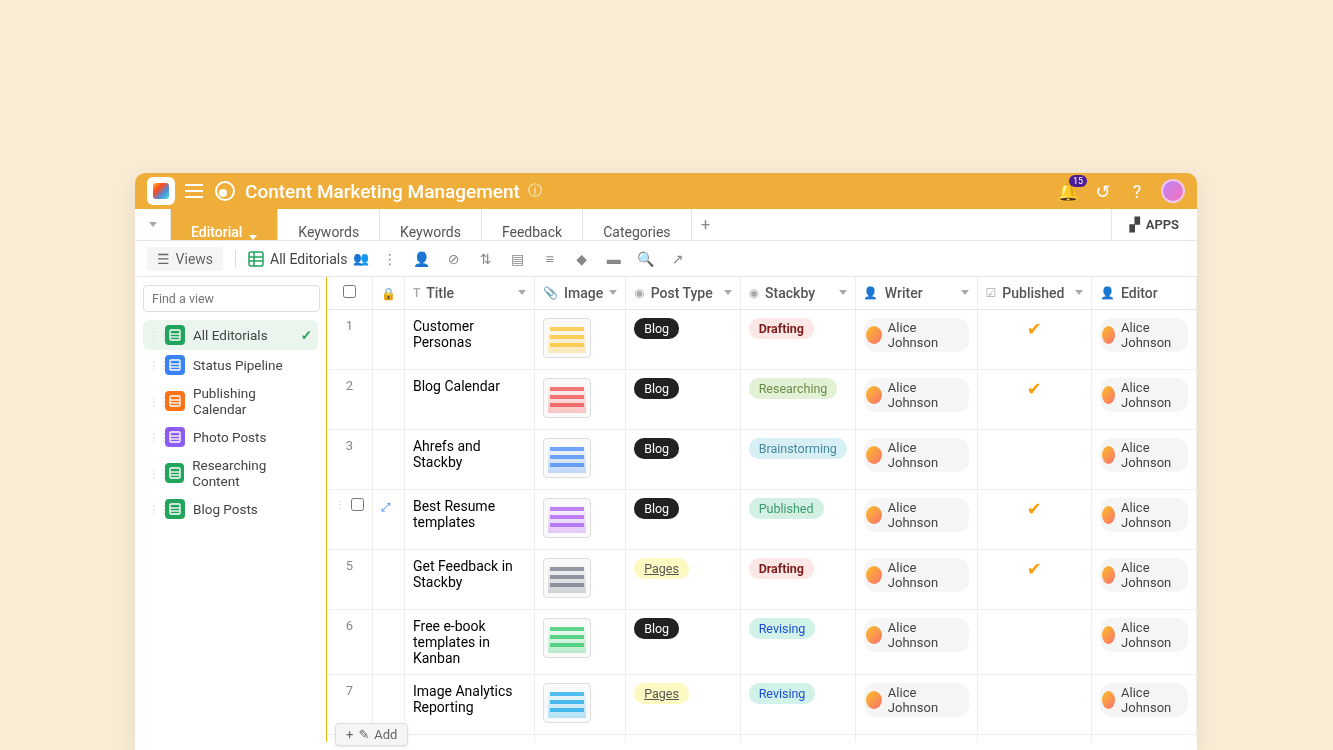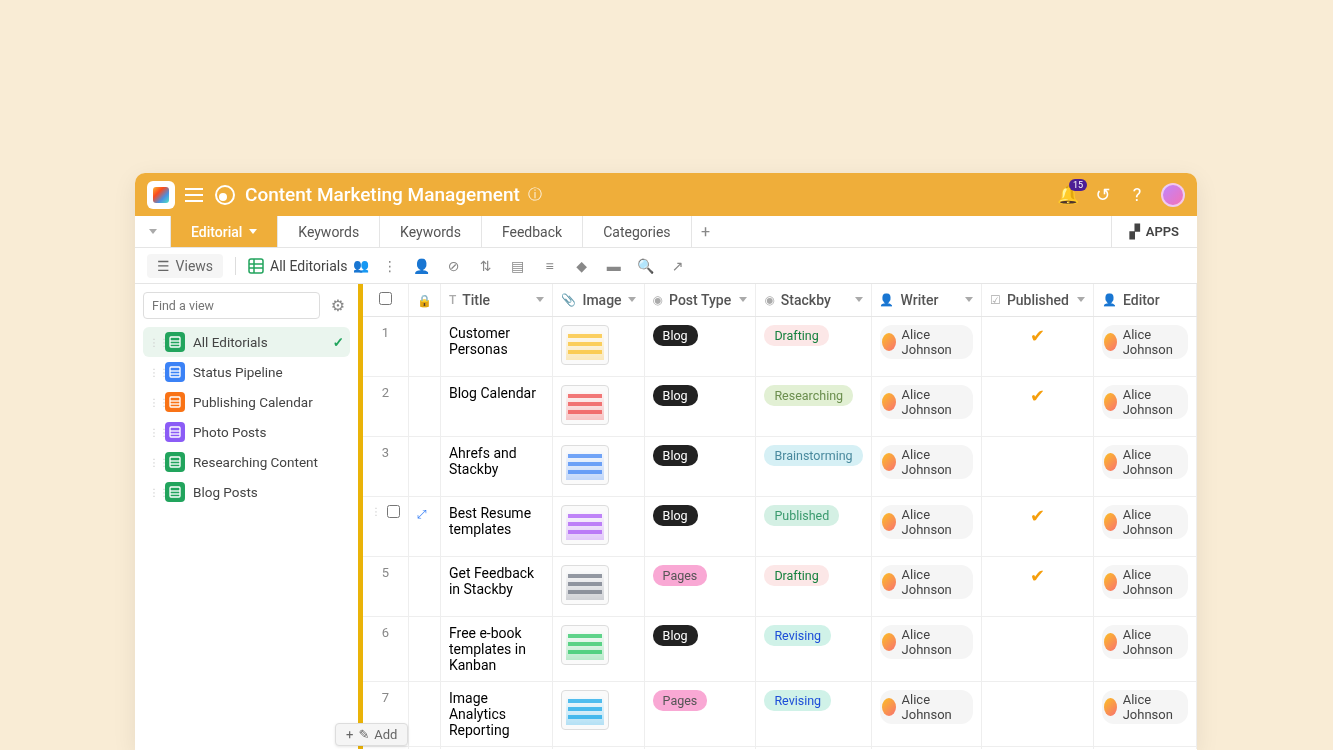--- a/index.html
+++ b/index.html
@@ -1,47 +1,47 @@
 <!DOCTYPE html>
 <html><head>
 <meta charset="utf-8">
 <style>
 * { margin: 0; padding: 0; box-sizing: border-box; font-family: -apple-system, BlinkMacSystemFont, "Segoe UI", Roboto, sans-serif; }
 body { background: #f9ecd5; width: 1333px; height: 750px; position: relative; }
 .app-window { position: absolute; left: 135px; top: 173px; width: 1062px; height: 577px; background: #fff; border-radius: 10px 10px 0 0; overflow: hidden; box-shadow: 0 6px 24px rgba(0,0,0,0.08); }
-.header { background: #efae3a; height: 43px; display: flex; align-items: center; padding: 0 12px; color: #fff; }
+.header { background: #efae3a; height: 36px; display: flex; align-items: center; padding: 0 12px; color: #fff; }
 .logo-tile { width: 28px; height: 28px; background: #fff; border-radius: 6px; display:flex; align-items:center; justify-content:center; margin-right: 10px; }
 .logo-inner { width:16px; height:16px; background: linear-gradient(135deg,#f7b733,#fc4a1a,#4a90e2,#50e3c2); border-radius:3px; }
 .hamburger-icon { width:18px; height:14px; display:flex; flex-direction:column; justify-content:space-between; margin-right: 12px; cursor:pointer; }
 .hamburger-icon span { display:block; height:2px; background:#fff; }
 .circle-icon { width:20px; height:20px; border:2px solid #fff; border-radius:50%; margin-right: 10px; position:relative; }
 .circle-icon::after { content:''; position:absolute; width:8px; height:8px; background:#fff; border-radius:50%; bottom:2px; left:2px; }
 .app-title { font-size: 19px; font-weight: 500; }
 .info-icon { margin-left: 8px; opacity: .85; font-size:14px; }
 .header-right { margin-left:auto; display:flex; align-items:center; gap:14px; }
 .bell-wrap { position:relative; }
 .bell-icon, .history-icon, .help-icon { width:20px; height:20px; color:#fff; cursor:pointer; display:flex; align-items:center; justify-content:center; font-size:18px; }
 .badge { position:absolute; top:-6px; right:-8px; background:#4c1d95; color:#fff; font-size:9px; padding:1px 4px; border-radius:8px; }
 .avatar-sm { width:24px; height:24px; border-radius:50%; background: linear-gradient(135deg,#c084fc,#f472b6); border:2px solid rgba(255,255,255,.6); cursor:pointer; }
 .tabbar { height:32px; background:#fff; display:flex; border-bottom:1px solid #e5e5e5; }
 .tab-expand { width:36px; display:flex; align-items:center; justify-content:center; border-right:1px solid #e5e5e5; cursor:pointer; color:#666; }
-.tab { padding:0 20px; display:flex; align-items:center; font-size:14px; color:#555; border-right:1px solid #e5e5e5; cursor:pointer; }
+.tab { padding:0 20px; display:flex; align-items:flex-end; font-size:14px; color:#555; border-right:1px solid #e5e5e5; cursor:pointer; }
 .tab.active { background:#efae3a; color:#fff; font-weight:500; }
 .tab.active .chevron-down { border-top-color:#fff; }
 .tab-add { width:28px; display:flex; align-items:center; justify-content:center; font-size:16px; color:#888; cursor:pointer; }
 .apps-btn { margin-left:auto; padding:0 18px; display:flex; align-items:center; gap:6px; font-size:13px; font-weight:600; color:#444; border-left:1px solid #e5e5e5; cursor:pointer; }
 .toolbar { height:36px; display:flex; align-items:center; padding:0 12px; gap:8px; border-bottom:1px solid #e5e5e5; color:#666; }
 .views-btn { display:flex; align-items:center; gap:6px; font-size:14px; background:#f5f5f5; padding:4px 10px; border-radius:4px; cursor:pointer; }
 .divider-v { width:1px; height:18px; background:#ddd; margin:0 4px; }
 .grid-icon { width:16px; height:16px; }
 .tool-icon { width:24px; height:24px; display:flex; align-items:center; justify-content:center; cursor:pointer; color:#888; font-size:14px; border-radius:4px; }
 .view-name { font-size:14px; color:#444; display:flex; align-items:center; gap:6px; cursor:pointer; }
 .view-name .shared { color:#aaa; font-size:13px; }
 .main-area { display:flex; height:calc(100% - 112px); }
-.sidebar { width:228px; border-right:5px solid #eab308; padding:8px; overflow-y:auto; }
+.sidebar { width:192px; border-right:1px solid #eab308; padding:8px; overflow-y:auto; }
 .search-row { display:flex; gap:6px; margin-bottom:8px; }
 .find-view { flex:1; border:1px solid #ddd; border-radius:4px; padding:5px 8px; font-size:12.5px; color:#666; outline:none; }
 .gear-btn { width:26px; height:26px; display:flex; align-items:center; justify-content:center; color:#888; cursor:pointer; }
 .view-item { display:flex; align-items:center; gap:8px; padding:5px 6px; font-size:13.5px; color:#444; border-radius:6px; cursor:pointer; }
 .view-item.active { background:#eaf5ee; }
 .view-item .drag { color:#ccc; font-size:10px; width:8px; }
 .view-icon-box { width:20px; height:20px; border-radius:4px; display:flex; align-items:center; justify-content:center; }
 .vi-green { background:#22a45d; }
 .vi-blue { background:#3b82f6; }
 .vi-orange { background:#f97316; }
@@ -61,22 +61,22 @@
 .posttype-col { width:116px; }
 .status-col { width:108px; }
 .writer-col { width:128px; }
 .published-col { width:116px; }
 .editor-col { width:106px; }
 .thumb { width:48px; height:40px; border:1px solid #ddd; border-radius:4px; background:#fafafa; display:inline-block; position:relative; overflow:hidden; }
 .thumb::before { content:''; position:absolute; inset:4px; background:linear-gradient(180deg,#fff 0%,var(--c,#fbbf24) 100%); opacity:.3; }
 .thumb::after { content:''; position:absolute; left:6px; right:6px; top:8px; height:4px; background:var(--c,#fbbf24); box-shadow:0 8px 0 var(--c,#fbbf24), 0 16px 0 var(--c,#fbbf24); opacity:.7; }
 .pill { display:inline-block; padding:3px 10px; border-radius:10px; font-size:12.5px; }
 .pill-dark { background:#222; color:#fff; }
-.pill-pages { background:#f9a8d4; color:#555; }
-.status-drafting { background:#fce7e7; color:#15803d; }
+.pill-pages { background:#fef9c3; color:#555;text-decoration:underline; }
+.status-drafting { background:#fce7e7; color:#7f1d1d;font-weight:bold; }
 .status-researching { background:#e2f0d4; color:#6b8e4e; }
 .status-brainstorming { background:#d6f0f5; color:#4a8a9e; }
 .status-published { background:#d4f0e4; color:#3a9a6e; }
 .status-revising { background:#d0f2e8; color:#1d4ed8; }
 .person { display:flex; align-items:center; gap:6px; background:#f5f5f5; padding:2px 8px 2px 2px; border-radius:12px; width:fit-content; font-size:13px; color:#444; }
 .person .avatar-xs { width:18px; height:18px; border-radius:50%; background:linear-gradient(135deg,#fbbf24,#f87171); }
 .check-cell { text-align:center; }
 .check-mark { color:#f59e0b; font-size:18px; }
 .chevron-down { width:0; height:0; border-left:4px solid transparent; border-right:4px solid transparent; border-top:5px solid #aaa; display:inline-block; }
 .hdr-icon { color:#aaa; font-size:12px; }

